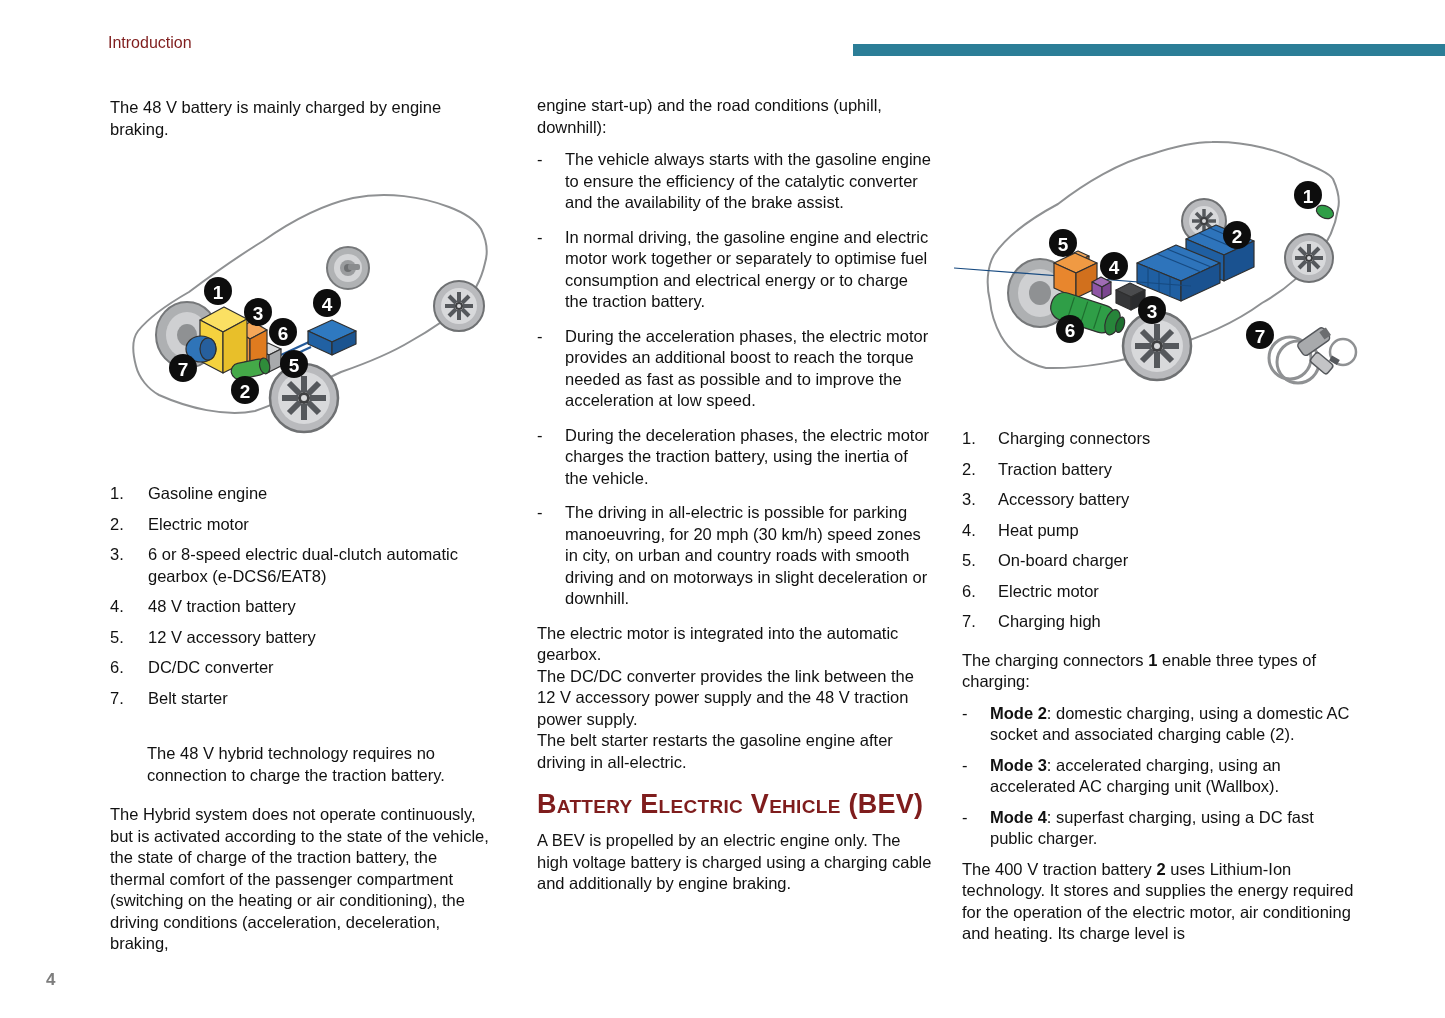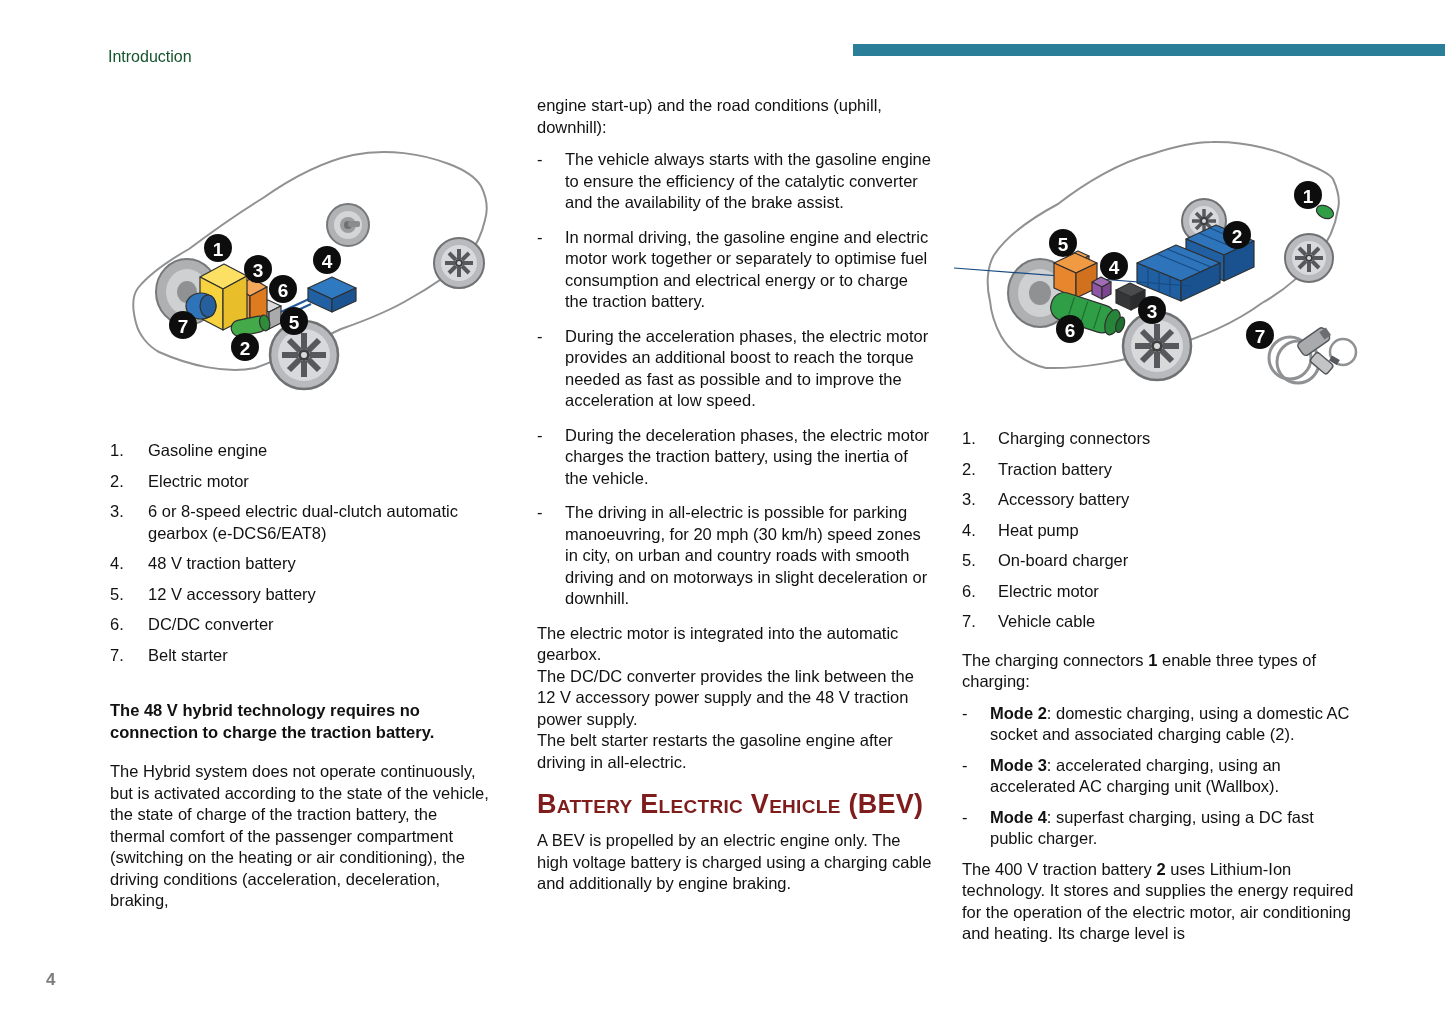--- a/index.html
+++ b/index.html
@@ -1,31 +1,31 @@
 <!DOCTYPE html>
 <html><head>
 <meta charset="utf-8">
 <style>
   html,body{margin:0;padding:0;}
   body{
     width:1445px;height:1018px;position:relative;background:#ffffff;
     font-family:"Liberation Sans","DejaVu Sans",sans-serif;color:#111;
     overflow:hidden;
   }
-  .running-header{position:absolute;left:108px;top:48px;font-size:16px;color:#14532d;}
+  .running-header{position:absolute;left:108px;top:34px;font-size:16px;color:#7f1d1d;}
   .accent-bar{position:absolute;left:853px;right:0;top:44px;height:12px;background:#2b7e97;}
   .page-number{position:absolute;left:46px;top:970px;font-size:17px;font-weight:bold;color:#7d7d7d;}
 
   .col{position:absolute;font-size:16.5px;line-height:21.5px;}
   .col1{left:110px;top:97px;width:385px;}
   .col2{left:537px;top:95px;width:398px;}
   .col3{left:962px;top:105px;width:398px;}
 
   p{margin:0;}
-  .note{margin-top:34px;font-weight:bold;}
+  .note{margin-top:34px;font-weight:normal;margin-left:37px;}
   .p2{margin-top:18px;}
   .fig1{margin:25px 0 0 -5px;height:290px;}
   .fig2{margin:0 0 0 -8px;height:305px;}
 
   .numlist{margin-top:28px;}
   .col3 .numlist{margin-top:18px;}
   .numlist .li{display:flex;margin-bottom:9px;}
   .numlist .num{flex:none;width:38px;}
   .col3 .numlist .num{width:36px;}
 
@@ -52,20 +52,21 @@
   .car-outline{fill:#ffffff;stroke:#8f9193;stroke-width:2;}
   .comp{stroke:#2f2f2f;stroke-width:1.2;stroke-linejoin:round;}
 </style>
 </head>
 <body>
 
 <div class="running-header">Introduction</div>
 <div class="accent-bar"></div>
 
 <div class="col col1">
+  <p>The 48 V battery is mainly charged by engine braking.</p>
 
   <div class="fig1">
     <svg width="400" height="290" viewBox="0 0 400 290">
       <path class="car-outline" d="M 31 201 C 27 186 27 174 33 166 C 45 151 63 139 84 127 C 104 112 132 92 158 76 C 185 57 216 40 248 33 C 282 26 318 32 344 42 C 360 48 371 56 376 64 C 382 76 383 88 380 98 C 376 116 368 130 356 141 C 341 155 324 166 306 176 C 283 190 259 199 236 207 C 208 220 178 237 150 246 C 120 252 83 243 54 230 C 43 224 34 213 31 201 Z"></path>
 
       <g>
         <circle cx="243" cy="103" r="21" fill="#b0b2b4" stroke="#76787a" stroke-width="2"></circle>
         <circle cx="243" cy="103" r="14" fill="#d4d5d7"></circle>
         <circle cx="243" cy="103" r="8" fill="#9a9c9e"></circle>
         <circle cx="243" cy="103" r="4" fill="#6e7072"></circle>
@@ -427,21 +428,21 @@
     <div class="li">
         <span class="num">5.</span>
         <span>On-board charger</span>
       </div>
     <div class="li">
         <span class="num">6.</span>
         <span>Electric motor</span>
       </div>
     <div class="li">
         <span class="num">7.</span>
-        <span>Vehicle cable</span>
+        <span>Charging high</span>
       </div>
   </div>
 
   <p class="intro-p"><span>The charging connectors </span><b>1</b><span> enable three types of charging:</span></p>
 
   <div class="bullets modes">
     <div class="bullet">
         <span class="dash">-</span>
         <span><b>Mode 2</b><span>: domestic charging, using a domestic AC socket and associated charging cable (2).</span></span>
       </div>

